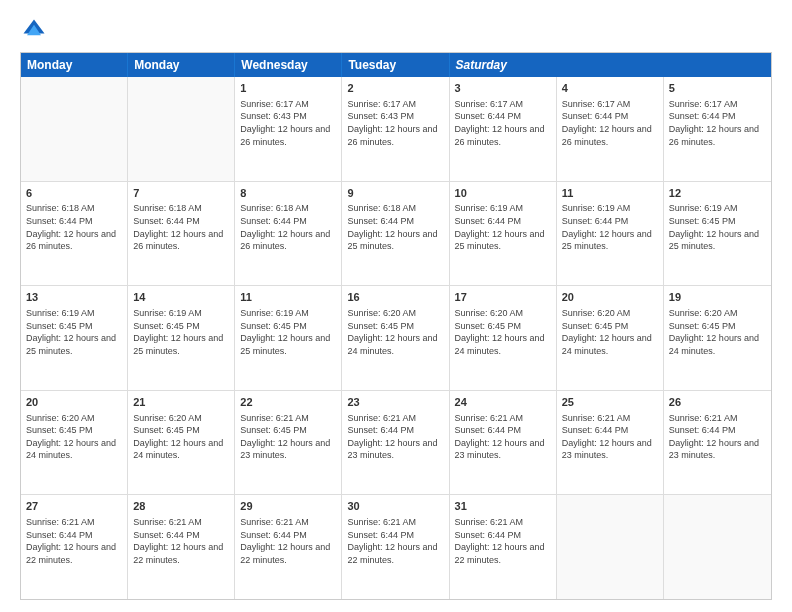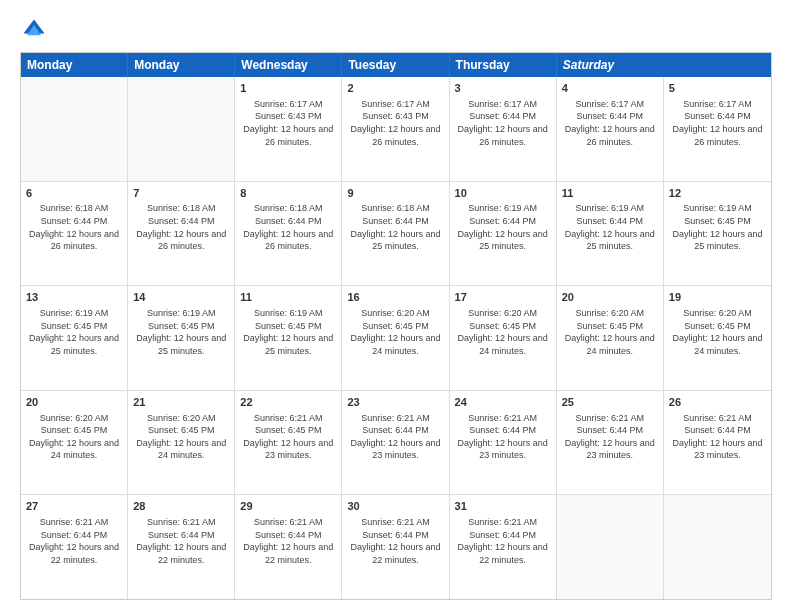--- a/index.html
+++ b/index.html
@@ -100,21 +100,20 @@
     .cal-cell .day-num {
       font-size: 11px;
       font-weight: bold;
       display: block;
       margin-bottom: 2px;
     }
     .cal-cell .day-info {
       font-size: 9px;
       color: #444;
       line-height: 1.4;
-      text-align: center;
     }
   </style>
 </head>
 <body>
 
 <div class="page">
   <div class="header">
     <div class="logo">
       <svg class="logo-icon" viewBox="0 0 32 32">
         <polygon points="16,4 28,20 4,20" fill="#1565c0"></polygon>
@@ -130,21 +129,20 @@
       <div class="subtitle"></div>
     </div>
   </div>
 
   <div class="calendar">
     <div class="cal-header">
     <div class="cal-header-cell">Monday</div>
         <div class="cal-header-cell">Monday</div>
         <div class="cal-header-cell">Wednesday</div>
         <div class="cal-header-cell">Tuesday</div>
-        <div class="cal-header-cell">Thursday</div>
         <div class="cal-header-cell">Saturday</div>
       </div>
     <div class="cal-body">
     <div class="cal-row">
           <div class="cal-cell empty"></div>
           <div class="cal-cell empty"></div>
           <div class="cal-cell">
             <span class="day-num">1</span>
             <div class="day-info" style="white-space: pre-line;">Sunrise: 6:17 AM
 Sunset: 6:43 PM

